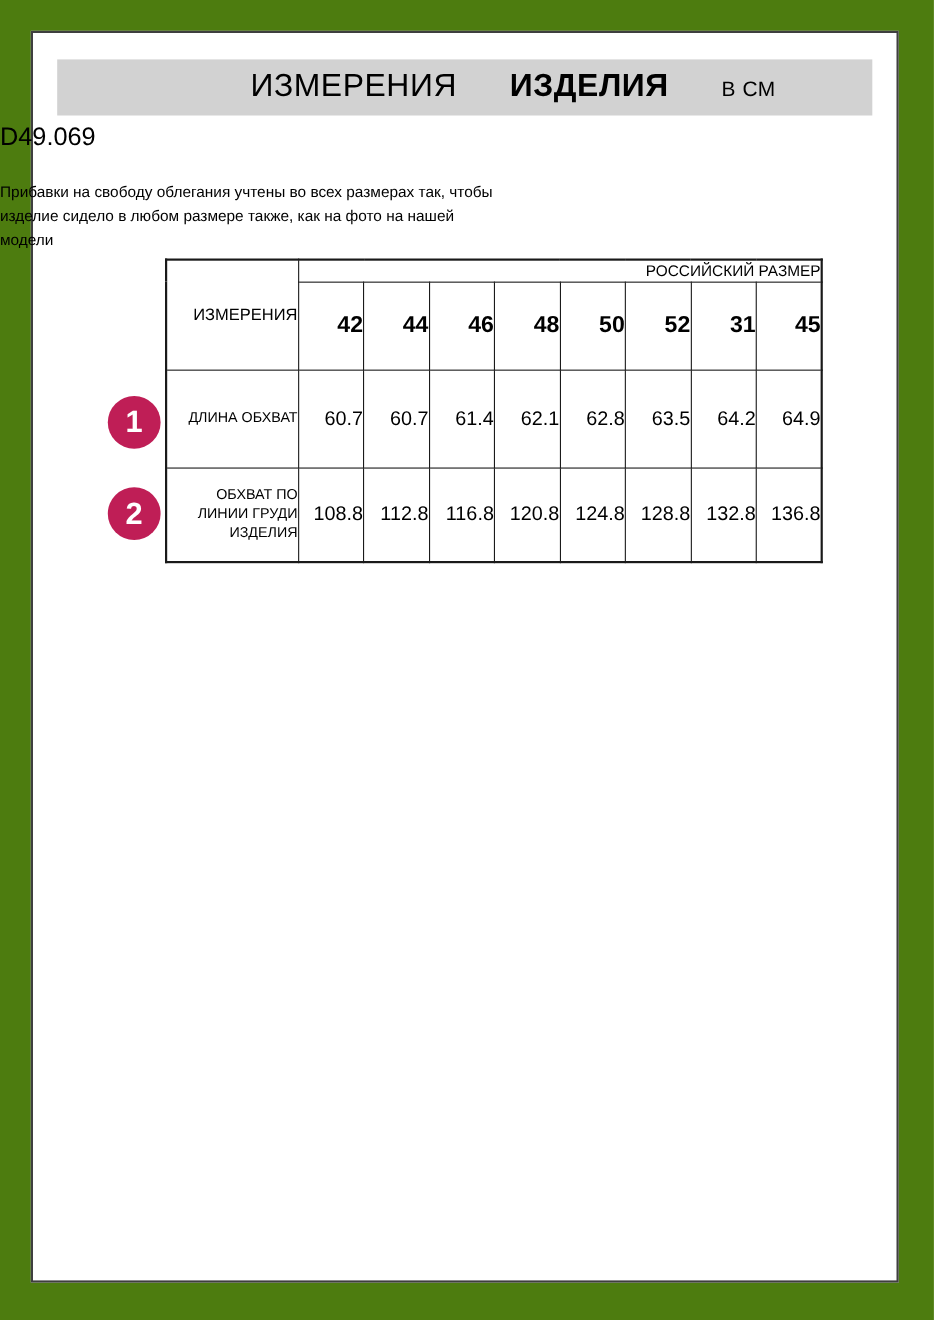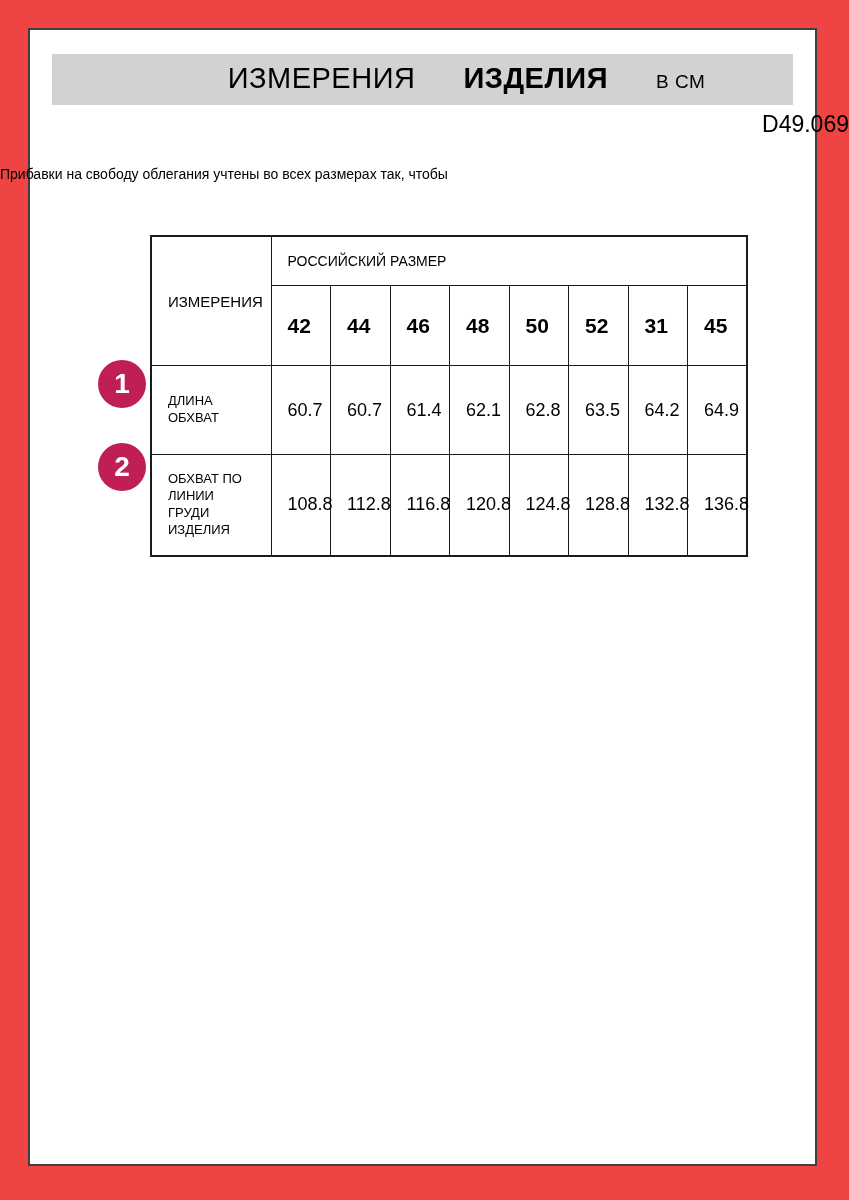--- a/index.html
+++ b/index.html
@@ -2,21 +2,21 @@
 <html><head>
 <meta charset="utf-8">
 <style>
   * { margin: 0; padding: 0; box-sizing: border-box; }
   html, body {
     width: 849px; height: 1200px;
     background: #ffffff;
     font-family: "Liberation Sans", sans-serif;
     color: #000;
   }
-  .page { position: relative; width: 849px; height: 1200px; background: #ef4444; overflow: hidden; }
+  .page { position: relative; width: 849px; height: 1200px; background: #4d7c0f; overflow: hidden; }
 
   .frame {
     position: absolute; left: 28px; top: 28px;
     width: 789px; height: 1138px;
     border: 2px solid #3f3f3f;
     background: #fff;
   }
 
   .header-bar {
     position: absolute; left: 52px; top: 54px;
@@ -26,38 +26,38 @@
     line-height: 49px;
     padding-left: 88px;
     white-space: nowrap;
   }
   .title-main  { font-size: 29px; letter-spacing: 0.5px; }
   .title-bold  { font-size: 29px; font-weight: bold; letter-spacing: 0.5px; margin: 0 48px; }
   .title-unit  { font-size: 19px; letter-spacing: 0.5px; }
 
   .code {
     position: absolute; left: 0; top: 111px; width: 849px;
-    text-align: right; font-size: 23px;
+    text-align: left; font-size: 23px;
   }
 
   .desc {
     position: absolute; left: 0; top: 146px; width: 849px;
     text-align: left; font-size: 14px; line-height: 22px; margin-top: 17px;
   }
 
   table.size-table {
     position: absolute; left: 150px; top: 235px;
     width: 598px;
     border-collapse: collapse; table-layout: fixed;
     border: 2px solid #1a1a1a;
   }
   table.size-table td {
     border: 1px solid #1a1a1a;
-    text-align: left; vertical-align: middle;
-    padding: 16px;
+    text-align: right; vertical-align: middle;
+    padding: 0;
   }
   col.c-label { width: 120px; }
   tr.r-group  { height: 20px; }
   tr.r-sizes  { height: 80px; }
   tr.r-data1  { height: 89px; }
   tr.r-data2  { height: 86px; }
   td.group-header { font-size: 14px; }
   td.m-header     { font-size: 15px; }
   td.size-h       { font-size: 21px; font-weight: bold; }
   td.row-label    { font-size: 13px; line-height: 1.3; padding: 0 8px; }
@@ -87,20 +87,22 @@
   <div class="frame"></div>
 
   <div class="header-bar">
     <span class="title-main">ИЗМЕРЕНИЯ</span><span class="title-bold">ИЗДЕЛИЯ</span><span class="title-unit">В СМ</span>
   </div>
 
   <div class="code">D49.069</div>
 
   <div class="desc">
     <div>Прибавки на свободу облегания учтены во всех размерах так, чтобы</div>
+    <div>изделие сидело в любом размере также, как на фото на нашей</div>
+    <div>модели</div>
   </div>
 
   <table class="size-table">
     <colgroup>
       <col class="c-label">
       <col>
         <col>
         <col>
         <col>
         <col>

